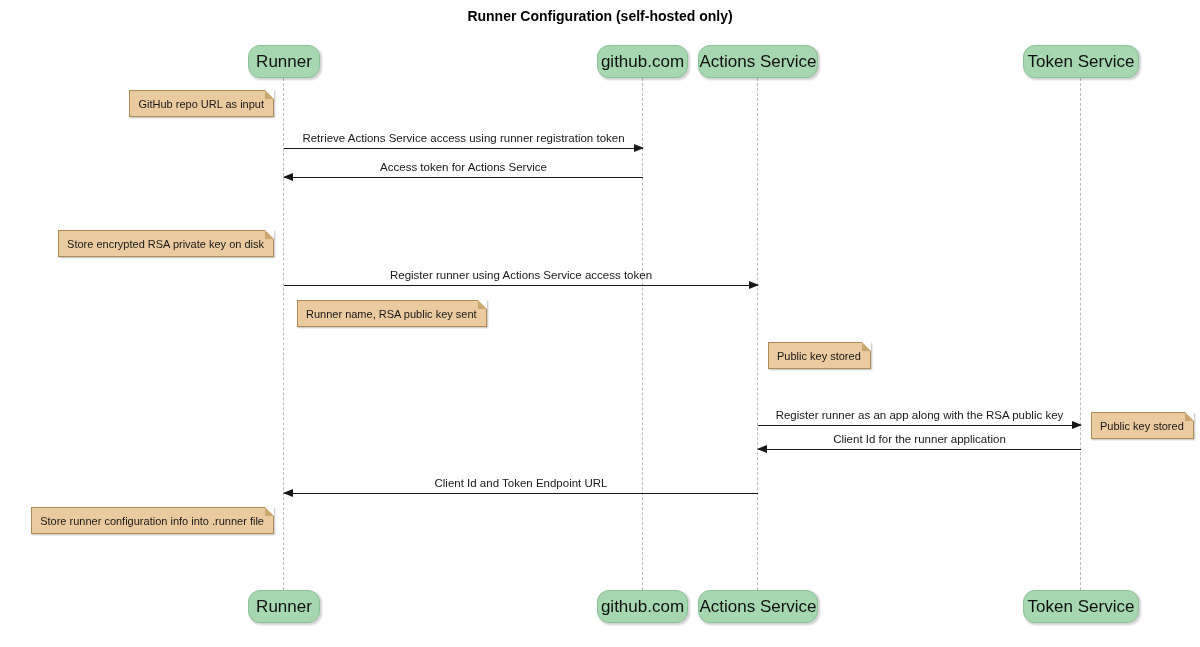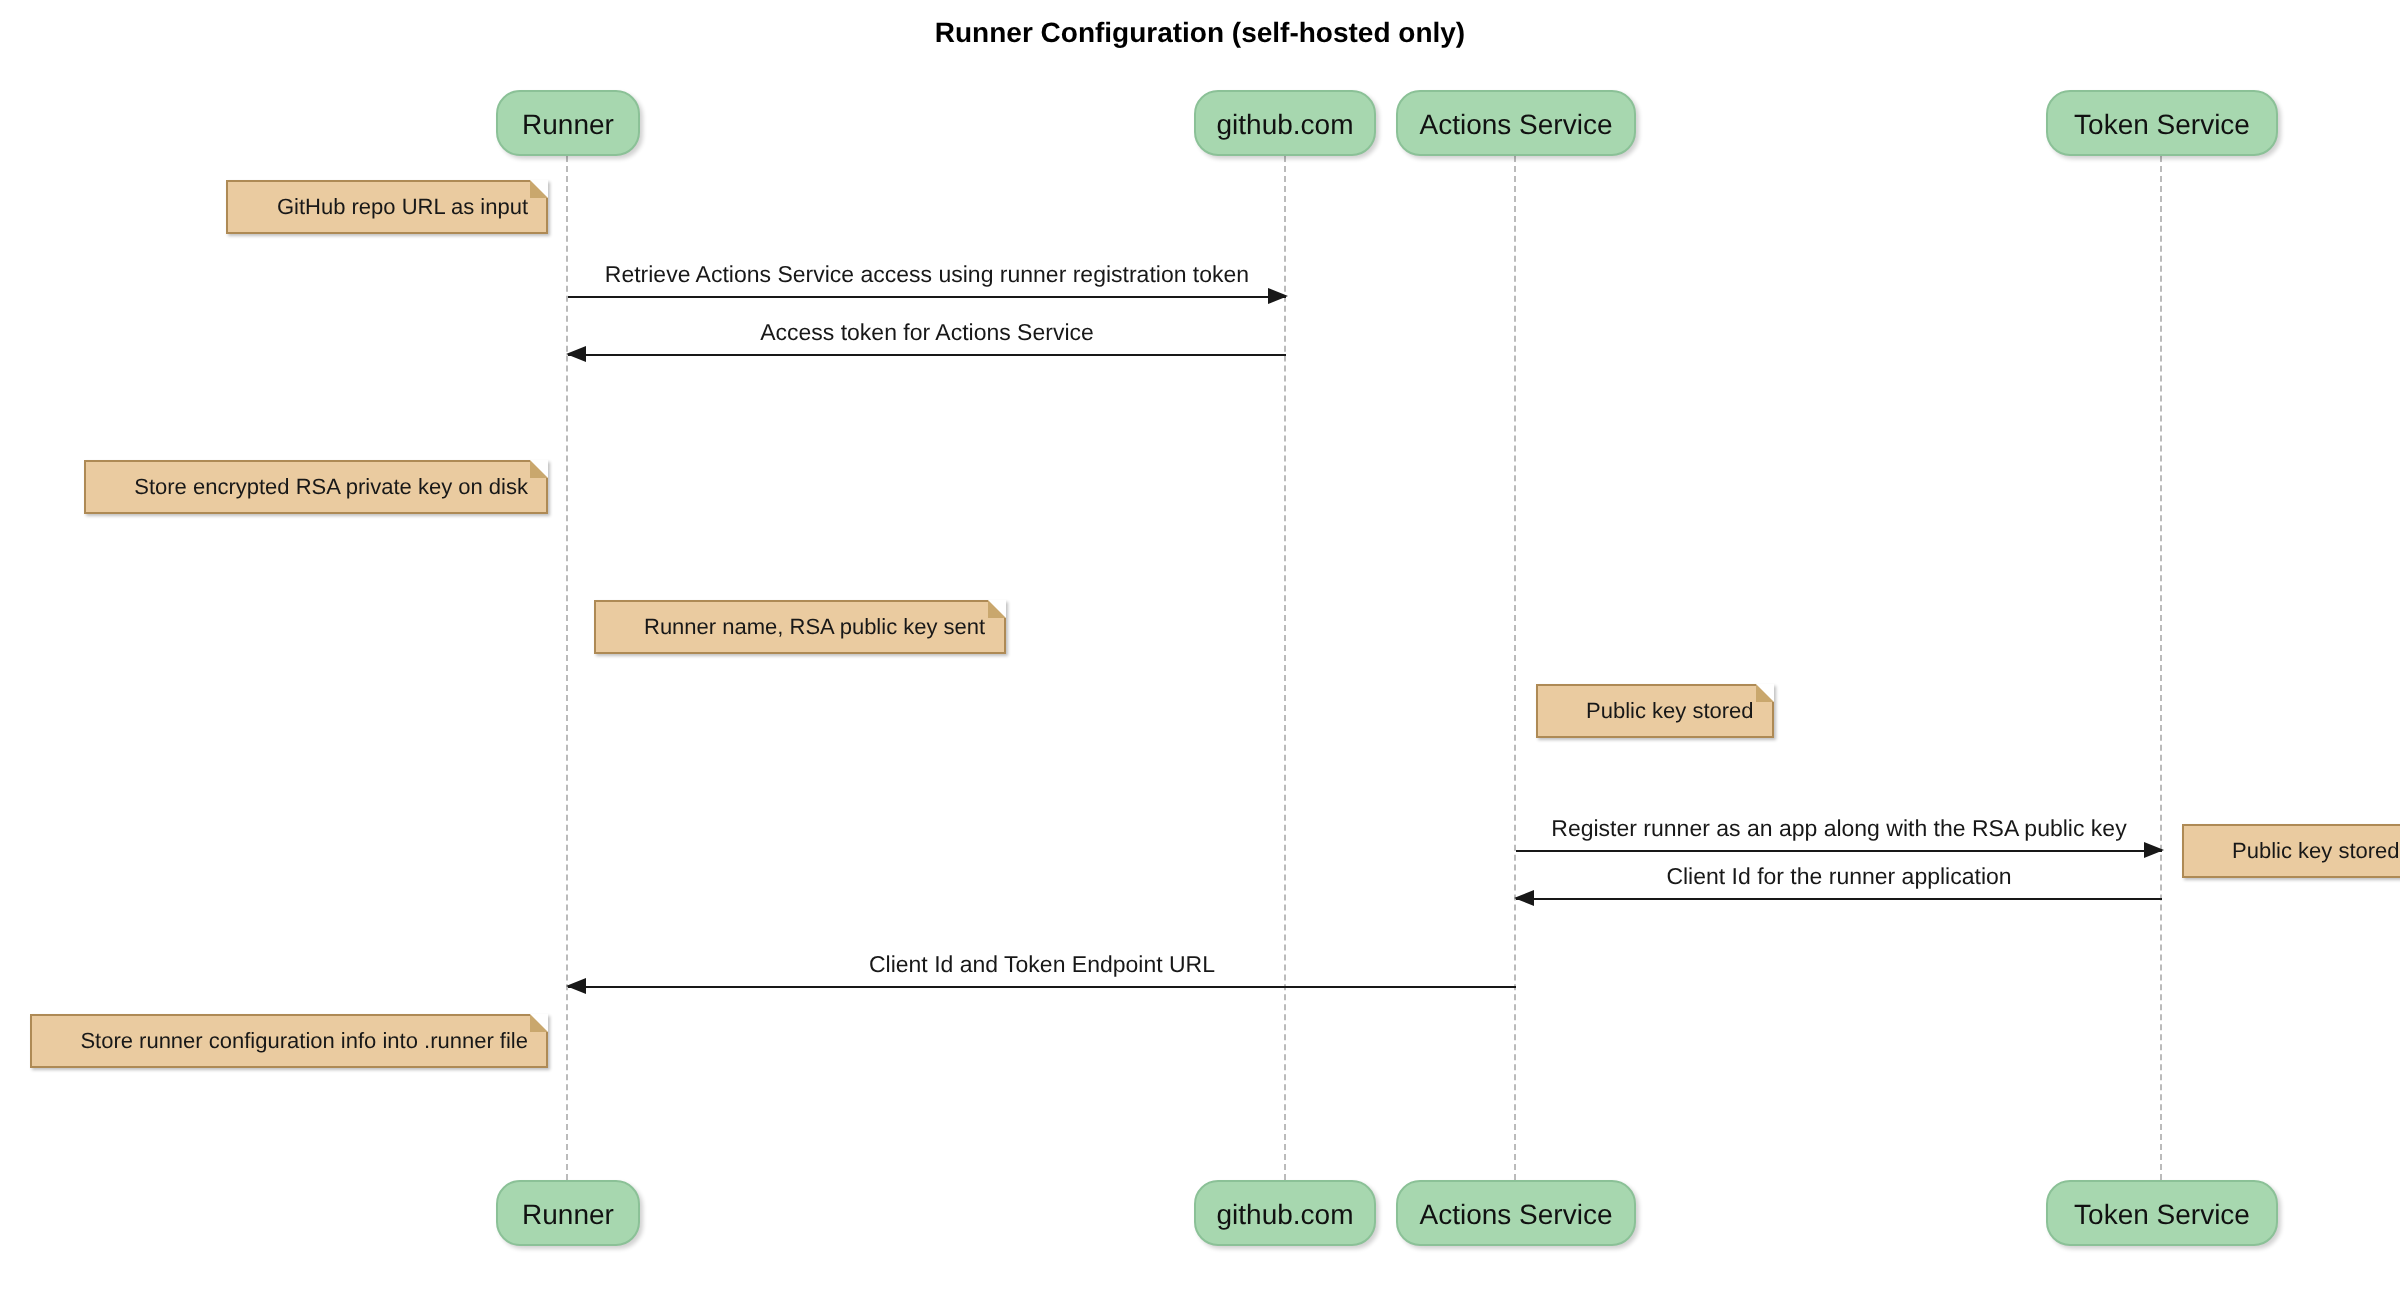--- a/index.html
+++ b/index.html
@@ -28,39 +28,39 @@
     position:absolute;width:0;top:78px;height:512px;
     border-left:1px dashed var(--lifeline);
   }
   .actor{
     position:absolute;height:33px;
     background:var(--actor-fill);
     border:1px solid var(--actor-border);
     border-radius:12px;
     box-sizing:border-box;
     display:flex;align-items:center;justify-content:center;
-    font-size:14px;color:#111;
+    font-size:17px;color:#111;
     box-shadow:1.5px 1.5px 2px rgba(0,0,0,0.18);
   }
   .msg{position:absolute;}
   .msg .txt{
     text-align:center;font-size:11.5px;color:#181818;
     white-space:nowrap;padding-bottom:3px;line-height:14px;
   }
   .msg .line{position:relative;height:0;border-top:1.2px solid var(--arrow);}
   .ah{position:absolute;top:-5px;width:0;height:0;
       border-top:4.5px solid transparent;border-bottom:4.5px solid transparent;}
   .ah.r{right:-1px;border-left:10px solid var(--arrow);}
   .ah.l{left:-1px;border-right:10px solid var(--arrow);}
   .note{
     position:absolute;
     background:var(--note-fill);
     border:1px solid var(--note-border);
     font-size:11px;line-height:14px;
-    padding:6px 9px 5px 24px;
+    padding:6px 9px 5px 8px;
     white-space:nowrap;
     box-shadow:1px 1px 1.5px rgba(0,0,0,0.25);
   }
   .note::before{
     content:"";position:absolute;top:-1px;right:-1px;
     border-style:solid;border-width:0 9px 9px 0;
     border-color:transparent #ffffff var(--note-fold) transparent;
   }
 </style>
 </head>
@@ -92,20 +92,26 @@
       </div>
   </div>
 
   <div class="msg" style="left:284px;top:160px;width:359px;">
     <div class="txt">Access token for Actions Service</div>
     <div class="line">
         <span class="ah l"></span>
       </div>
   </div>
 
+  <div class="msg" style="left:284px;top:268px;width:474px;">
+    <div class="txt">Register runner using Actions Service access token</div>
+    <div class="line">
+        <span class="ah r"></span>
+      </div>
+  </div>
 
   <div class="msg" style="left:758px;top:381px;width:323px;margin-top:27px;">
     <div class="txt">Register runner as an app along with the RSA public key</div>
     <div class="line">
         <span class="ah r"></span>
       </div>
   </div>
 
   <div class="msg" style="left:758px;top:432px;width:323px;">
     <div class="txt">Client Id for the runner application</div>

